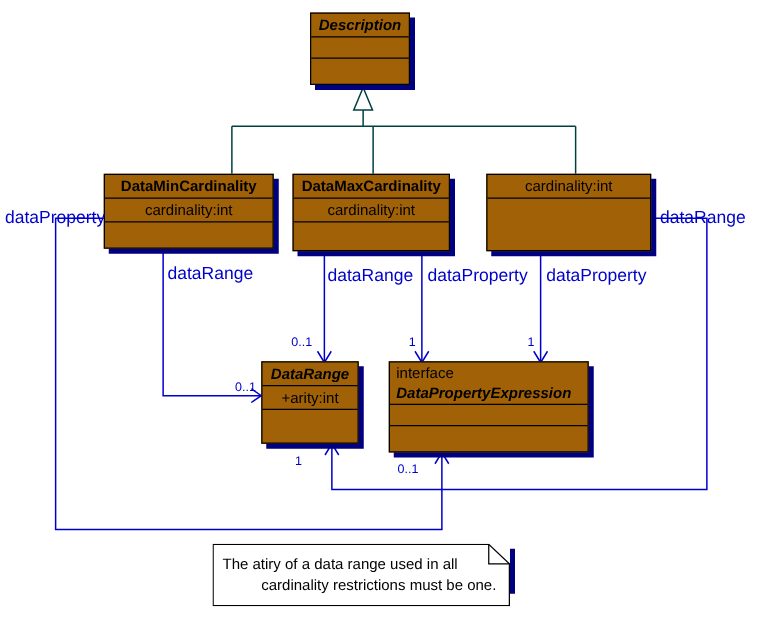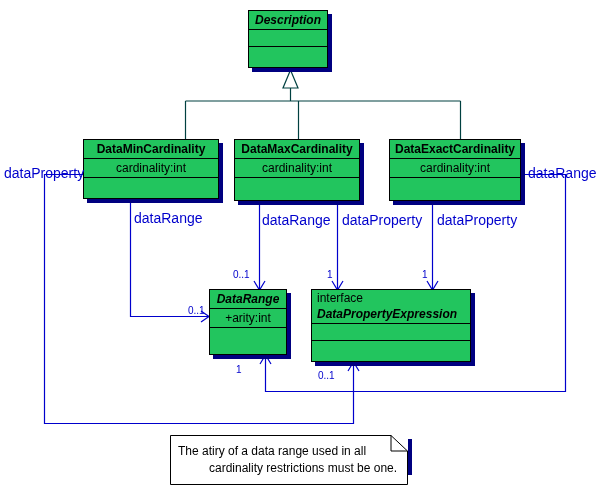--- a/index.html
+++ b/index.html
@@ -22,21 +22,21 @@
     position: absolute;
     left: 0;
     top: 0;
     width: 608px;
     height: 504px;
   }
 
   
   .uml-class {
     position: absolute;
-    background: #22c55e;
+    background: #a16207;
     border: 1px solid #000000;
     box-shadow: 4px 4px 0 0 #000080;
     box-sizing: border-box;
     z-index: 5;
   }
   .uml-row {
     box-sizing: border-box;
     padding: 1px 5px;
     font-size: 12px;
     color: #000000;
@@ -176,21 +176,20 @@
     <div class="uml-row uml-ops"></div>
   </div>
 
   <div class="uml-class" style="left:234px; top:139px; width:126px; height:62px;">
     <div class="uml-row uml-name">DataMaxCardinality</div>
     <div class="uml-row uml-attrs">cardinality:int</div>
     <div class="uml-row uml-ops"></div>
   </div>
 
   <div class="uml-class" style="left:389px; top:139px; width:132px; height:62px;">
-    <div class="uml-row uml-name">DataExactCardinality</div>
     <div class="uml-row uml-attrs">cardinality:int</div>
     <div class="uml-row uml-ops"></div>
   </div>
 
   <div class="uml-class" style="left:209px; top:289px; width:78px; height:66px;">
     <div class="uml-row uml-name abstract">DataRange</div>
     <div class="uml-row uml-attrs">+arity:int</div>
     <div class="uml-row uml-ops"></div>
   </div>
 

